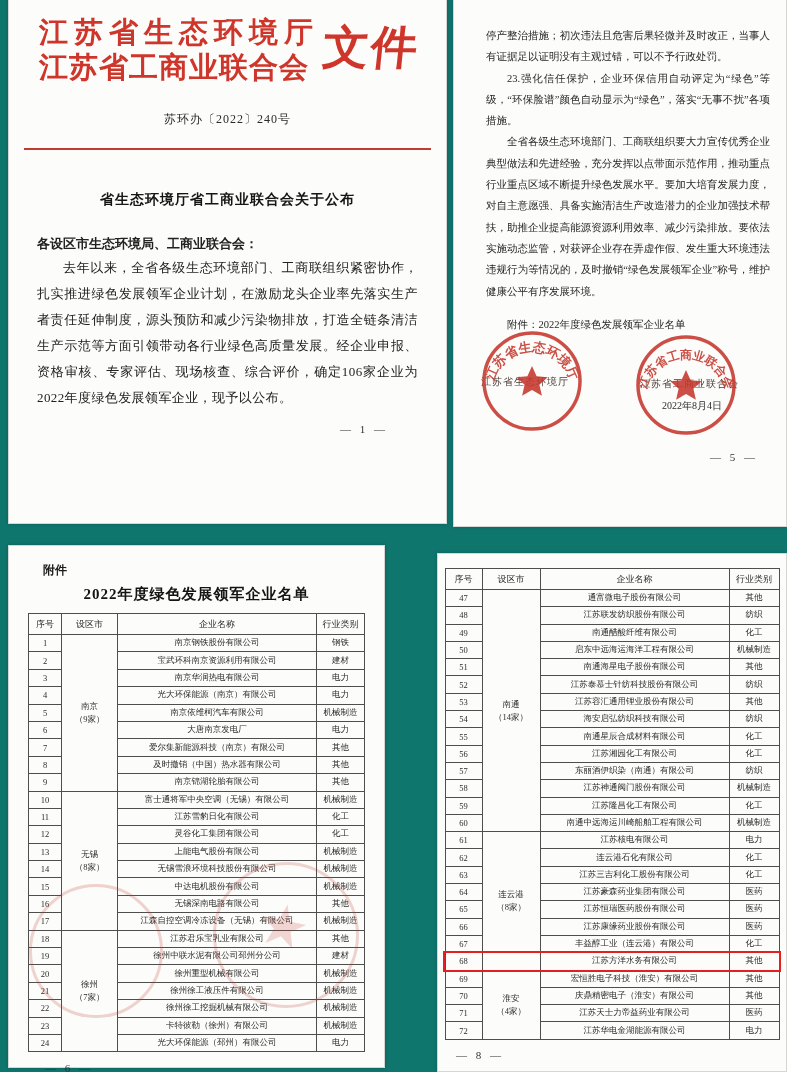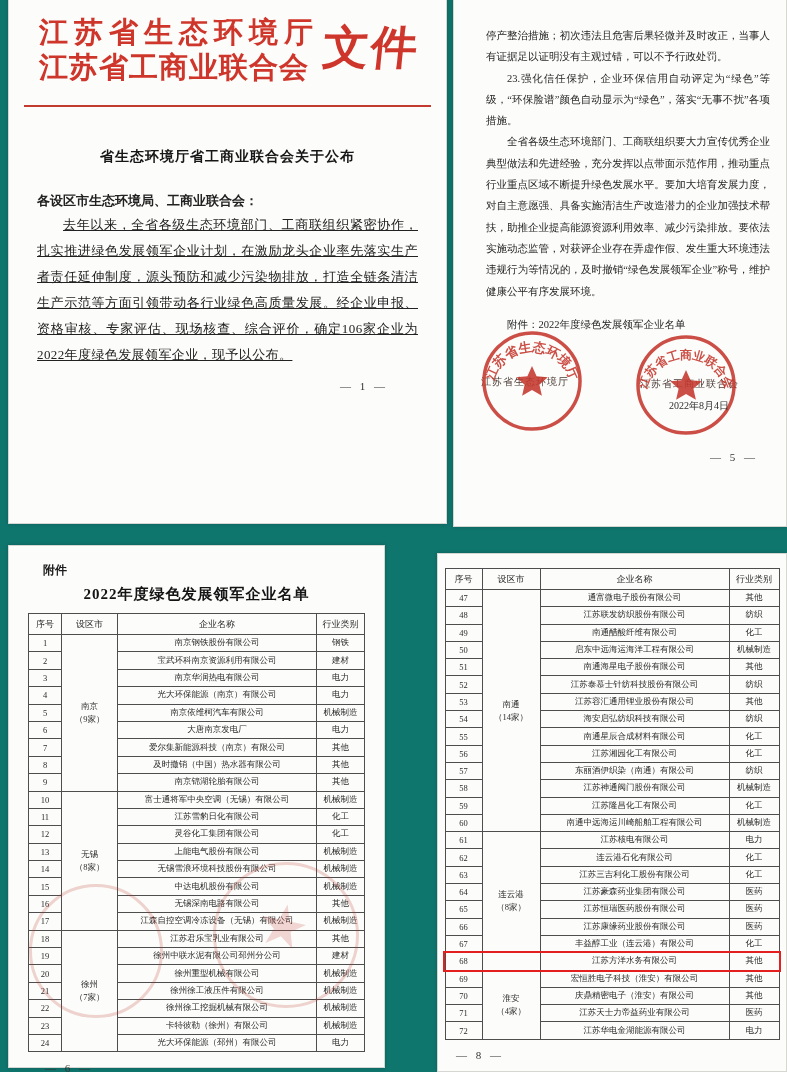--- a/index.html
+++ b/index.html
@@ -11,36 +11,36 @@
   .page-tl { left:8px; top:-2px; width:439px; height:526px; }
   .red-header { display:flex; align-items:flex-start; margin:16px 16px 0 30px; color:#cf362b; }
   .rh-lines { font-weight:bold; font-size:29px; line-height:1.2; white-space:nowrap; }
   .rh-l1 { letter-spacing:6px; }
   .rh-l2 { letter-spacing:1px; }
   .rh-suffix { font-size:46px; font-weight:bold; line-height:66px; margin-left:4px; transform:skewX(-6deg); letter-spacing:2px; }
   .doc-number { text-align:center; font-size:12px; color:#2a2a2a; margin-top:26px; letter-spacing:1px; }
   .red-rule { height:2.5px; background:#c23b2e; margin:20px 15px 0 15px; }
   .doc-title { margin-top:36px; text-align:center; font-size:14px; font-weight:bold; color:#161616; line-height:1.95; letter-spacing:1px; }
   .salutation { margin:22px 28px 0 28px; font-size:13px; color:#222;font-weight:bold; }
-  .body-text { margin:2px 28px 0 28px; font-size:13px; color:#222; line-height:26px; text-indent:2em; text-align:justify; letter-spacing:.4px;text-decoration:underline; }
+  .body-text { margin:2px 28px 0 28px; font-size:13px; color:#222; line-height:26px; text-indent:2em; text-align:justify; letter-spacing:.4px; }
   .pnum { font-size:11px; color:#333; letter-spacing:3px; }
   .pnum-1 { text-align:right; margin:12px 58px 0 0; }
 
   
   .page-tr { left:453px; top:-2px; width:334px; height:529px; }
   .p5-body { padding:26px 16px 0 32px; font-size:10.5px; color:#262626; line-height:21.3px; text-align:justify; }
   .p5-body p.ind { text-indent:2em; }
   .attach-line { text-indent:2em; margin-top:12px; }
   .seal { position:absolute; opacity:.88; z-index:3; }
   .seal-left { left:22px; top:326px; }
   .seal-right { left:176px; top:330px; }
   .signer { position:absolute; font-size:10px; color:#4a3b36; z-index:2; white-space:nowrap; letter-spacing:1px; }
   .signer-left { left:27px; top:376px; }
   .signer-right { left:186px; top:378px; }
-  .seal-date { position:absolute; left:215px; top:400px; font-size:10px; color:#2c2c2c; z-index:4; white-space:nowrap; }
+  .seal-date { position:absolute; left:208px; top:400px; font-size:10px; color:#2c2c2c; z-index:4; white-space:nowrap; }
   .pnum-5 { position:absolute; right:28px; top:452px; }
 
   
   .page-bl { left:8px; top:545px; width:377px; height:523px; }
   .page-br { left:437px; top:553px; width:350px; height:519px; }
   .attach-label { margin:16px 0 0 34px; font-size:12px; font-weight:bold; color:#1c1c1c; }
   .table-title { text-align:center; font-size:15px; font-weight:bold; color:#141414; margin-top:6px; letter-spacing:1px; }
   table.roster { border-collapse:collapse; table-layout:fixed; font-size:8.5px; color:#2b2b2b; }
   .page-bl table.roster { width:336px; margin:9px auto 0; }
   .page-br table.roster { width:334px; margin:14px auto 0; }
@@ -65,20 +65,21 @@
 <div id="canvas">
 
   <div class="page page-tl">
     <div class="red-header">
       <div class="rh-lines">
         <div class="rh-l1">江苏省生态环境厅</div>
         <div class="rh-l2">江苏省工商业联合会</div>
       </div>
       <div class="rh-suffix">文件</div>
     </div>
+    <div class="doc-number">苏环办〔2022〕240号</div>
     <div class="red-rule"></div>
     <div class="doc-title">
       <div>省生态环境厅省工商业联合会关于公布</div>
     </div>
     <div class="salutation">各设区市生态环境局、工商业联合会：</div>
     <div class="body-text">去年以来，全省各级生态环境部门、工商联组织紧密协作，扎实推进绿色发展领军企业计划，在激励龙头企业率先落实生产者责任延伸制度，源头预防和减少污染物排放，打造全链条清洁生产示范等方面引领带动各行业绿色高质量发展。经企业申报、资格审核、专家评估、现场核查、综合评价，确定106家企业为2022年度绿色发展领军企业，现予以公布。</div>
     <div class="pnum pnum-1">— 1 —</div>
   </div>
 
   <div class="page page-tr">

